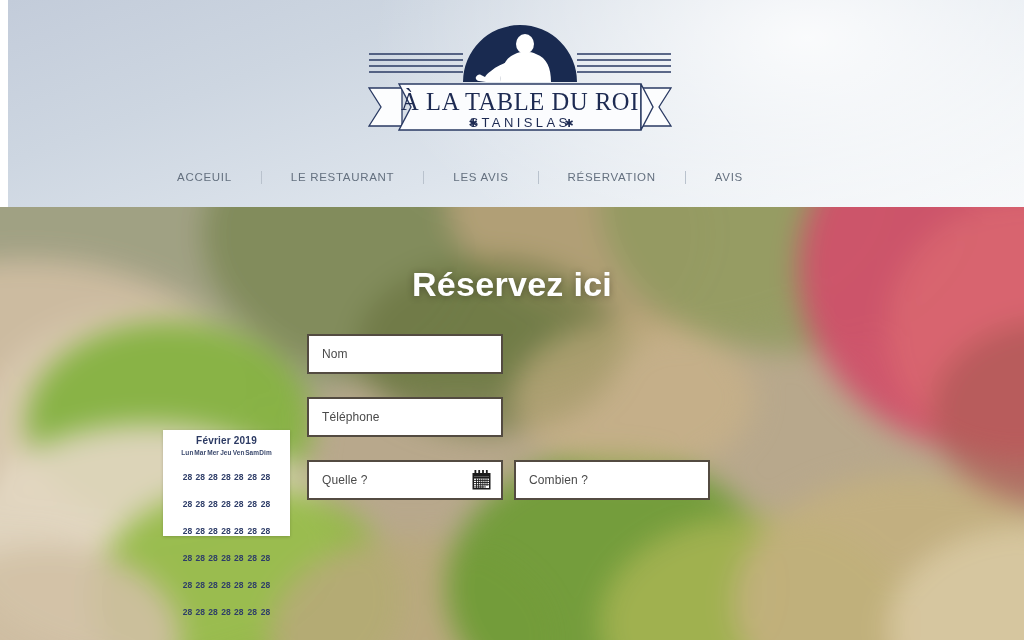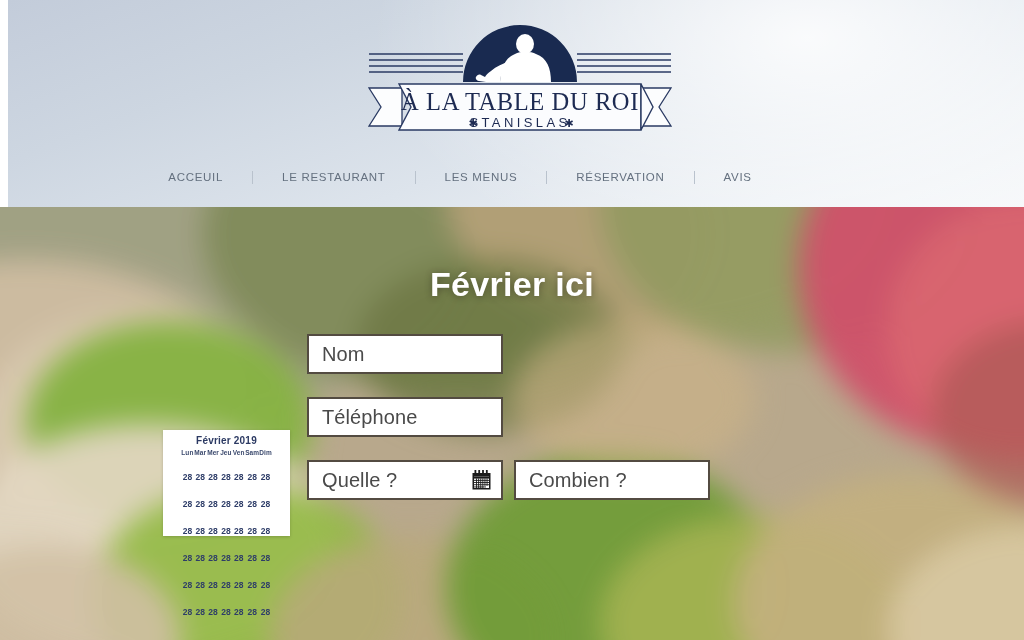--- a/index.html
+++ b/index.html
@@ -120,21 +120,21 @@
     height: 40px;
     background: #ffffff;
     border: 2px solid #534b41;
     display: flex;
     align-items: center;
     padding: 0 13px;
     cursor: text;
   }
   .field-label {
     color: #4a4a4a;
-    font-size: 20px;
+    font-size: 12px;
     letter-spacing: 0.1px;
   }
   .cal-icon-btn {
     position: absolute;
     right: 9px;
     top: 50%;
     transform: translateY(-50%);
     width: 21px;
     height: 21px;
     background: none;
@@ -254,21 +254,21 @@
         <text x="165" y="109" text-anchor="middle" font-family="'Liberation Sans', sans-serif" font-size="13" fill="#1d2a52" letter-spacing="3.4">STANISLAS</text>
         <text x="214" y="109" text-anchor="middle" font-family="'Liberation Sans', sans-serif" font-size="11" fill="#1d2a52">✱</text>
       </svg>
     </div>
 
     <nav class="main-nav">
       <a class="nav-link" href="#">ACCEUIL</a>
       <span class="nav-sep"></span>
       <a class="nav-link" href="#">LE RESTAURANT</a>
       <span class="nav-sep"></span>
-      <a class="nav-link" href="#">LES MENUS</a>
+      <a class="nav-link" href="#">LES AVIS</a>
       <span class="nav-sep"></span>
       <a class="nav-link" href="#">RÉSERVATION</a>
       <span class="nav-sep"></span>
       <a class="nav-link" href="#">AVIS</a>
     </nav>
   </header>
 
   <section class="hero">
 
     <div class="hero-photo">
@@ -288,21 +288,21 @@
       <div class="blob" style="left:44%;top:56%;width:30%;height:52%;background:#6f9a3a;opacity:.9;"></div>
       <div class="blob" style="left:58%;top:68%;width:28%;height:42%;background:#a8b45a;opacity:.85;"></div>
       <div class="blob" style="left:70%;top:60%;width:32%;height:50%;background:#c2b083;opacity:.9;"></div>
       <div class="blob" style="left:84%;top:70%;width:26%;height:40%;background:#d8c9a6;opacity:.88;"></div>
       <div class="blob" style="left:36%;top:18%;width:24%;height:34%;background:#6a7543;opacity:.7;"></div>
       <div class="blob" style="left:50%;top:30%;width:22%;height:30%;background:#cbb48b;opacity:.6;"></div>
       <div class="blob" style="left:-4%;top:74%;width:24%;height:36%;background:#cfc0a6;opacity:.9;"></div>
       <div class="blob" style="left:88%;top:30%;width:22%;height:36%;background:#a65a55;opacity:.7;"></div>
     </div>
 
-    <h1 class="hero-title" style="position:absolute;top:58px;">Février ici</h1>
+    <h1 class="hero-title" style="position:absolute;top:58px;">Réservez ici</h1>
 
     <form class="booking-form" style="top:127px;">
 
       <div class="form-row">
         <div class="field">
           <span class="field-label">Nom</span>
         </div>
       </div>
 
       <div class="form-row">

